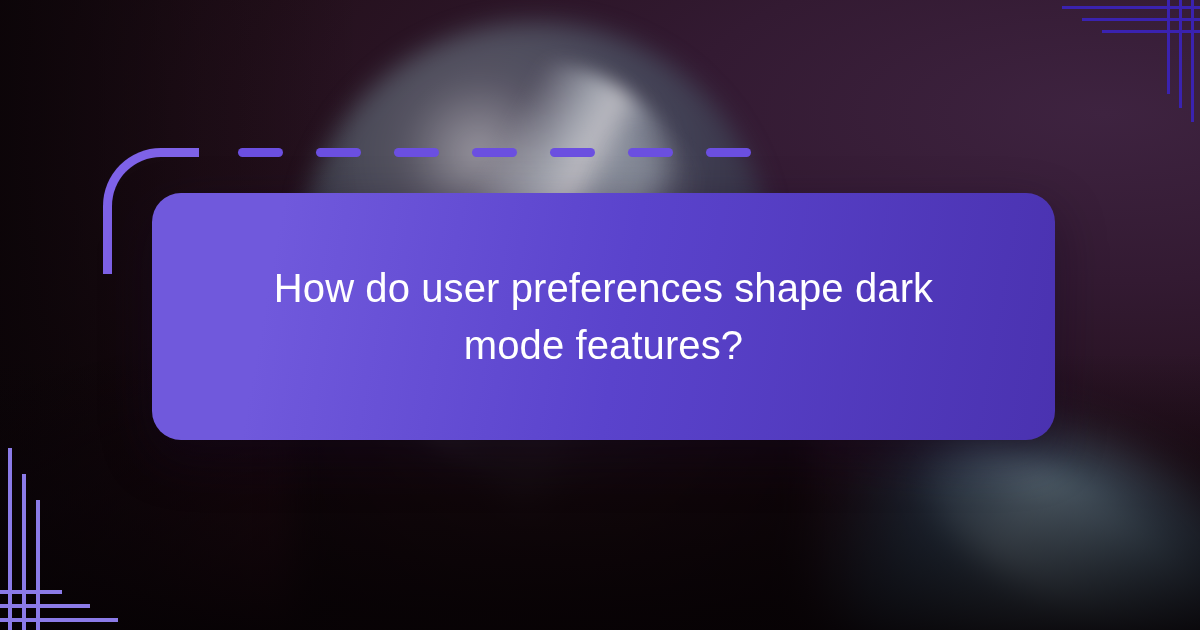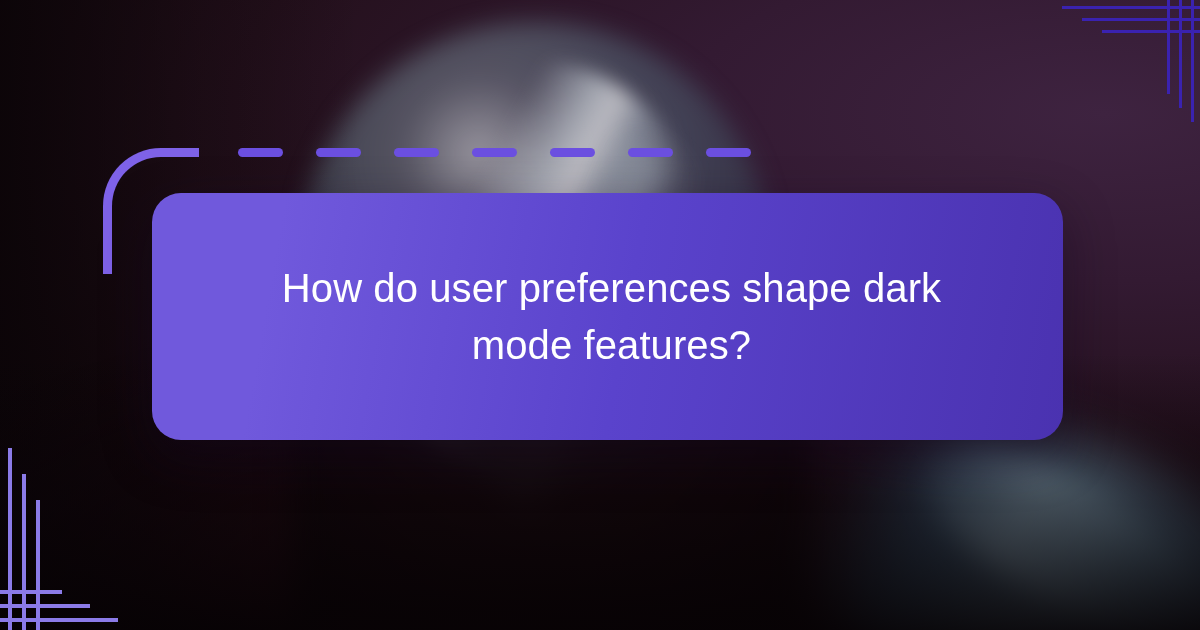--- a/index.html
+++ b/index.html
@@ -221,17 +221,17 @@
         <span class="dash" style="width: 45px; height: 9px; margin-right: 33px; background: rgb(107, 79, 224);"></span>
         <span class="dash" style="width: 45px; height: 9px; margin-right: 33px; background: rgb(107, 79, 224);"></span>
       </div>
   </div>
 
   <div class="bracket">
     
     
   </div>
 
-  <div class="card" style="background: linear-gradient(100deg, rgb(112, 89, 220) 0%, rgb(112, 89, 220) 14%, rgb(90, 67, 204) 52%, rgb(74, 50, 176) 100%); border-radius: 29px; padding-left: 8px;">
+  <div class="card" style="background: linear-gradient(100deg, rgb(112, 89, 220) 0%, rgb(112, 89, 220) 14%, rgb(90, 67, 204) 52%, rgb(74, 50, 176) 100%); border-radius: 29px;">
     <h1 class="card-title" style="color: rgb(255, 255, 255);">How do user preferences shape dark mode features?</h1>
   </div>
 
 </div>
 
 </body></html>

